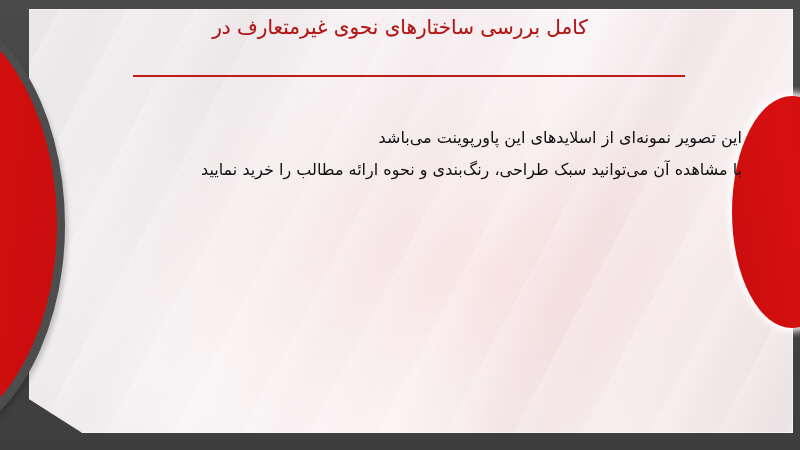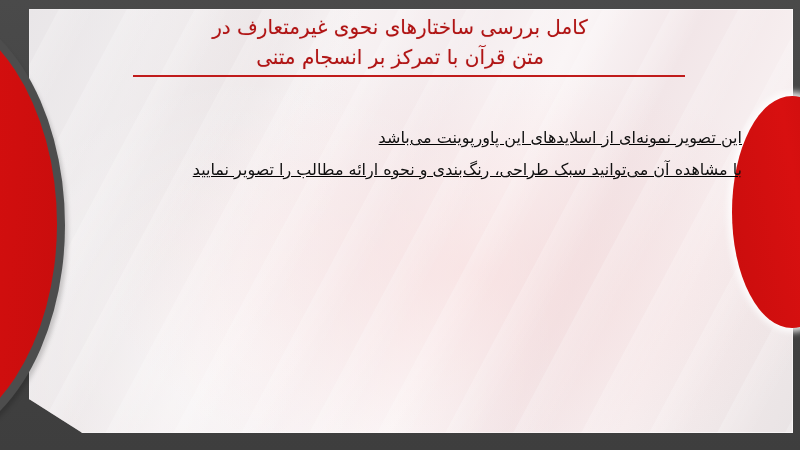--- a/index.html
+++ b/index.html
@@ -145,21 +145,20 @@
   }
 
   
   .body-wrap {
     position: absolute;
     right: 58px;
     top: 122px;
     width: 660px;
     text-align: right;
     direction: rtl;
-    text-decoration: underline;
   }
   .body-line {
     color: #101010;
     font-size: 16px;
     line-height: 32px;
     font-weight: 400;
     white-space: nowrap;
   }
 </style>
 </head>
@@ -176,22 +175,21 @@
 
   <div class="left-ellipse-shadow"></div>
   <div class="left-ellipse-outline"></div>
   <div class="left-ellipse"></div>
 
   <div class="right-lens-halo"></div>
   <div class="right-lens"></div>
 
   <div class="title-wrap">
     <div class="title-line">کامل بررسی ساختارهای نحوی غیرمتعارف در</div>
-    <div class="title-line">متن قرآن با تمرکز بر انسجام متنی</div>
   </div>
   <div class="title-rule"></div>
 
   <div class="body-wrap">
     <div class="body-line">این تصویر نمونه‌ای از اسلایدهای این پاورپوینت می‌باشد</div>
-    <div class="body-line">با مشاهده آن می‌توانید سبک طراحی، رنگ‌بندی و نحوه ارائه مطالب را تصویر نمایید</div>
+    <div class="body-line">با مشاهده آن می‌توانید سبک طراحی، رنگ‌بندی و نحوه ارائه مطالب را خرید نمایید</div>
   </div>
 
 </div>
 
 </body></html>

